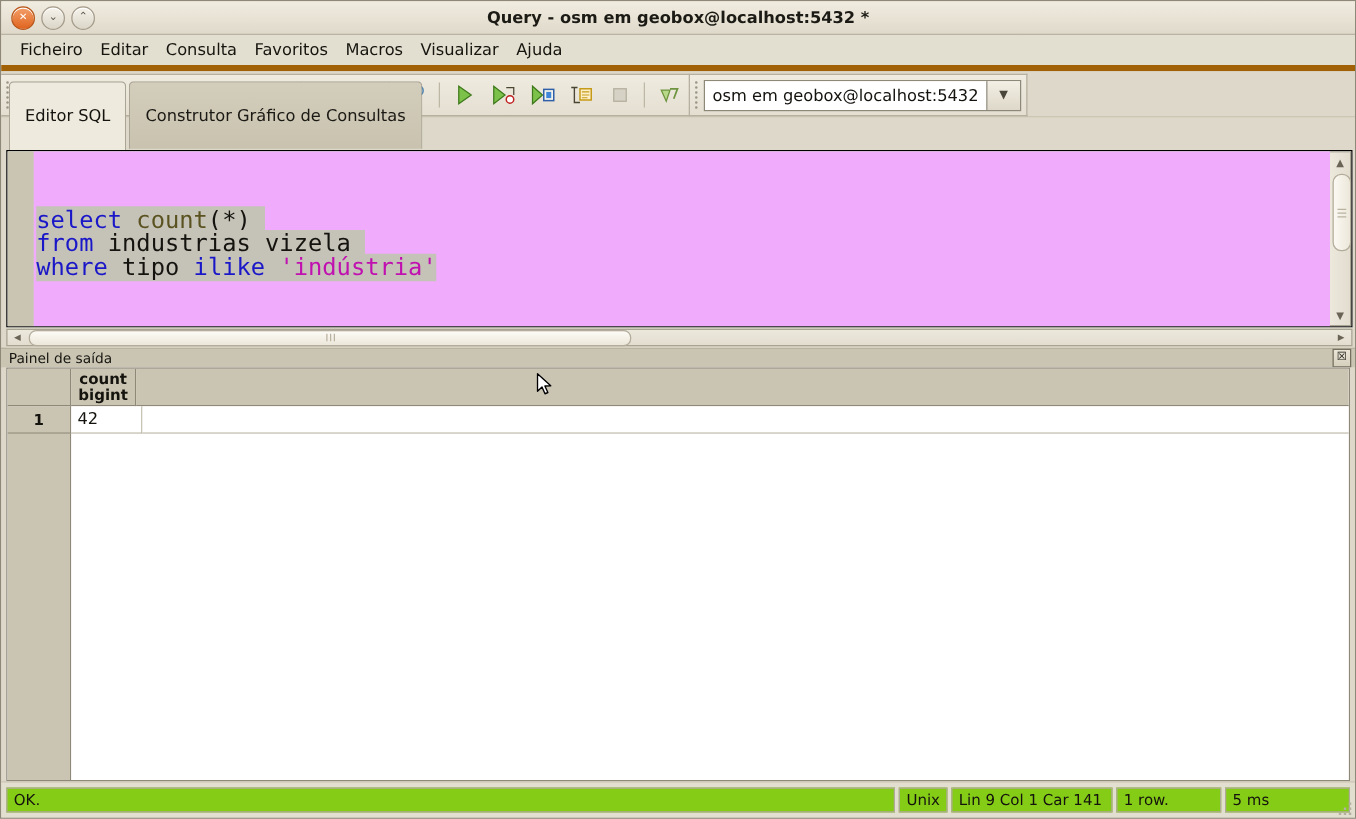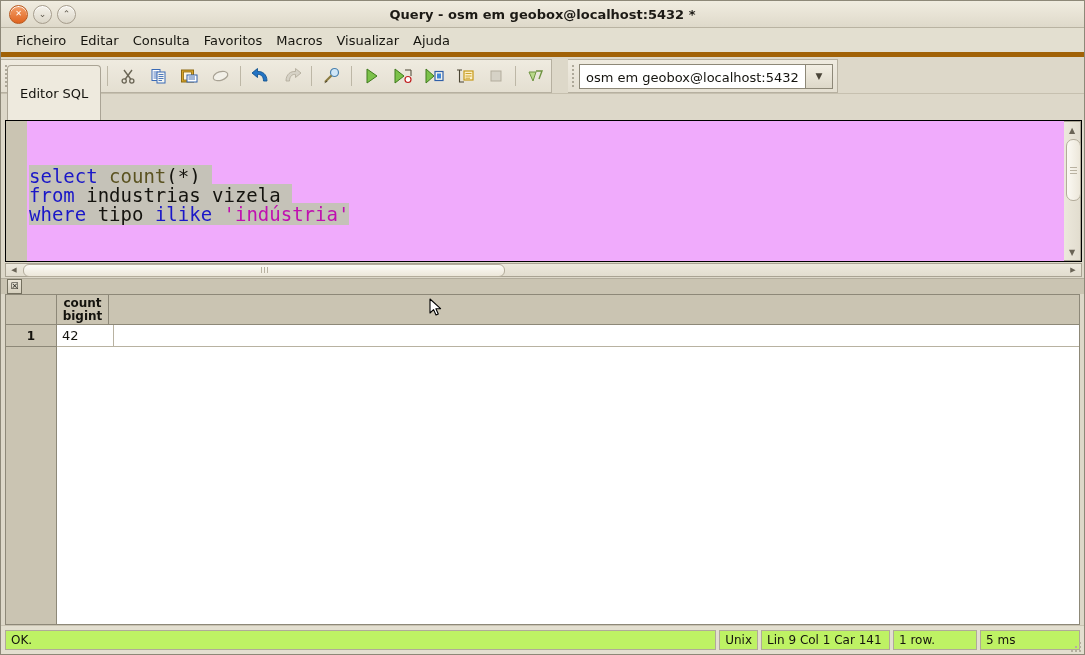--- a/index.html
+++ b/index.html
@@ -56,21 +56,20 @@
   .menubar .mi{
     padding:2px 7px;font-size:13px;color:#16150f;cursor:default;
   }
 
   
   .toolbarrow{
     height:36px;flex:0 0 36px;
     background:#ddd8c9;
     display:flex;align-items:center;
     border-bottom:1px solid #c6c0af;
-    gap:16px;
   }
   .tbar{
     display:flex;align-items:center;
     background:linear-gradient(to bottom,#efebe0,#e4dfd1);
     border:1px solid #b6b0a0;border-left:none;border-right:1px solid #b6b0a0;
     height:32px;margin-top:2px;
   }
   .grip{
     width:9px;height:30px;display:flex;flex-direction:column;
     justify-content:center;align-items:center;gap:2px;
@@ -285,21 +284,21 @@
     flex:0 0 28px;height:28px;
     background:#e3dfd0;
     display:flex;align-items:center;
     padding:0 4px;
     border-top:1px solid #c9c3b2;
     position:relative;
   }
   .sfield{
     height:20px;display:flex;align-items:center;
     border:1px solid #b0aa99;
-    background:#bef264;
+    background:#84cc16;
     padding:0 5px;font-size:12px;color:#14130e;
     box-sizing:border-box;
     margin-right:3px;
   }
   .sfield.grow{flex:1;}
   .resizer{
     position:absolute;right:3px;bottom:2px;width:12px;height:12px;
   }
   .resizer i{position:absolute;background:#b5afa0;width:2px;height:2px;}
 
@@ -490,20 +489,23 @@
         <div class="carrow">▼</div>
       </div>
     </div>
 
     <div class="tspacer"></div>
   </div>
 
   <div class="tabstrip">
     <div class="tab active">
         <span>Editor SQL</span>
+      </div>
+    <div class="tab">
+        <span>Construtor Gráfico de Consultas</span>
       </div>
   </div>
 
   <div class="editorwrap">
     <div class="editorbox">
       <div class="gutter"></div>
       <div class="codearea">
         <div class="blank"></div>
         <div class="blank"></div>
         <div class="codeline"><span class="sel"><span class="k-kw">select</span><span class="k-op"> </span><span class="k-fn">count</span><span class="k-op">(*)</span> </span></div>
@@ -536,20 +538,21 @@
       </div>
     </div>
     <div class="cursor">
       <svg width="14" height="20" viewBox="0 0 14 20">
         <path d="M1 1 L1 15 L4.6 11.6 L7 17 L9.3 16 L6.9 10.8 L11.6 10.6 Z" fill="#ffffff" stroke="#000000" stroke-width="1.1" stroke-linejoin="round"></path>
       </svg>
     </div>
   </div>
 
   <div class="panelhdr">
+    <div class="ttl">Painel de saída</div>
     <div class="panelclose">☒</div>
   </div>
 
 
   <div class="gridwrap">
     <div class="gridbox">
       <div class="gridhdr">
         <div class="hcell corner"></div>
         <div class="hcell col">
           <span>count</span>

